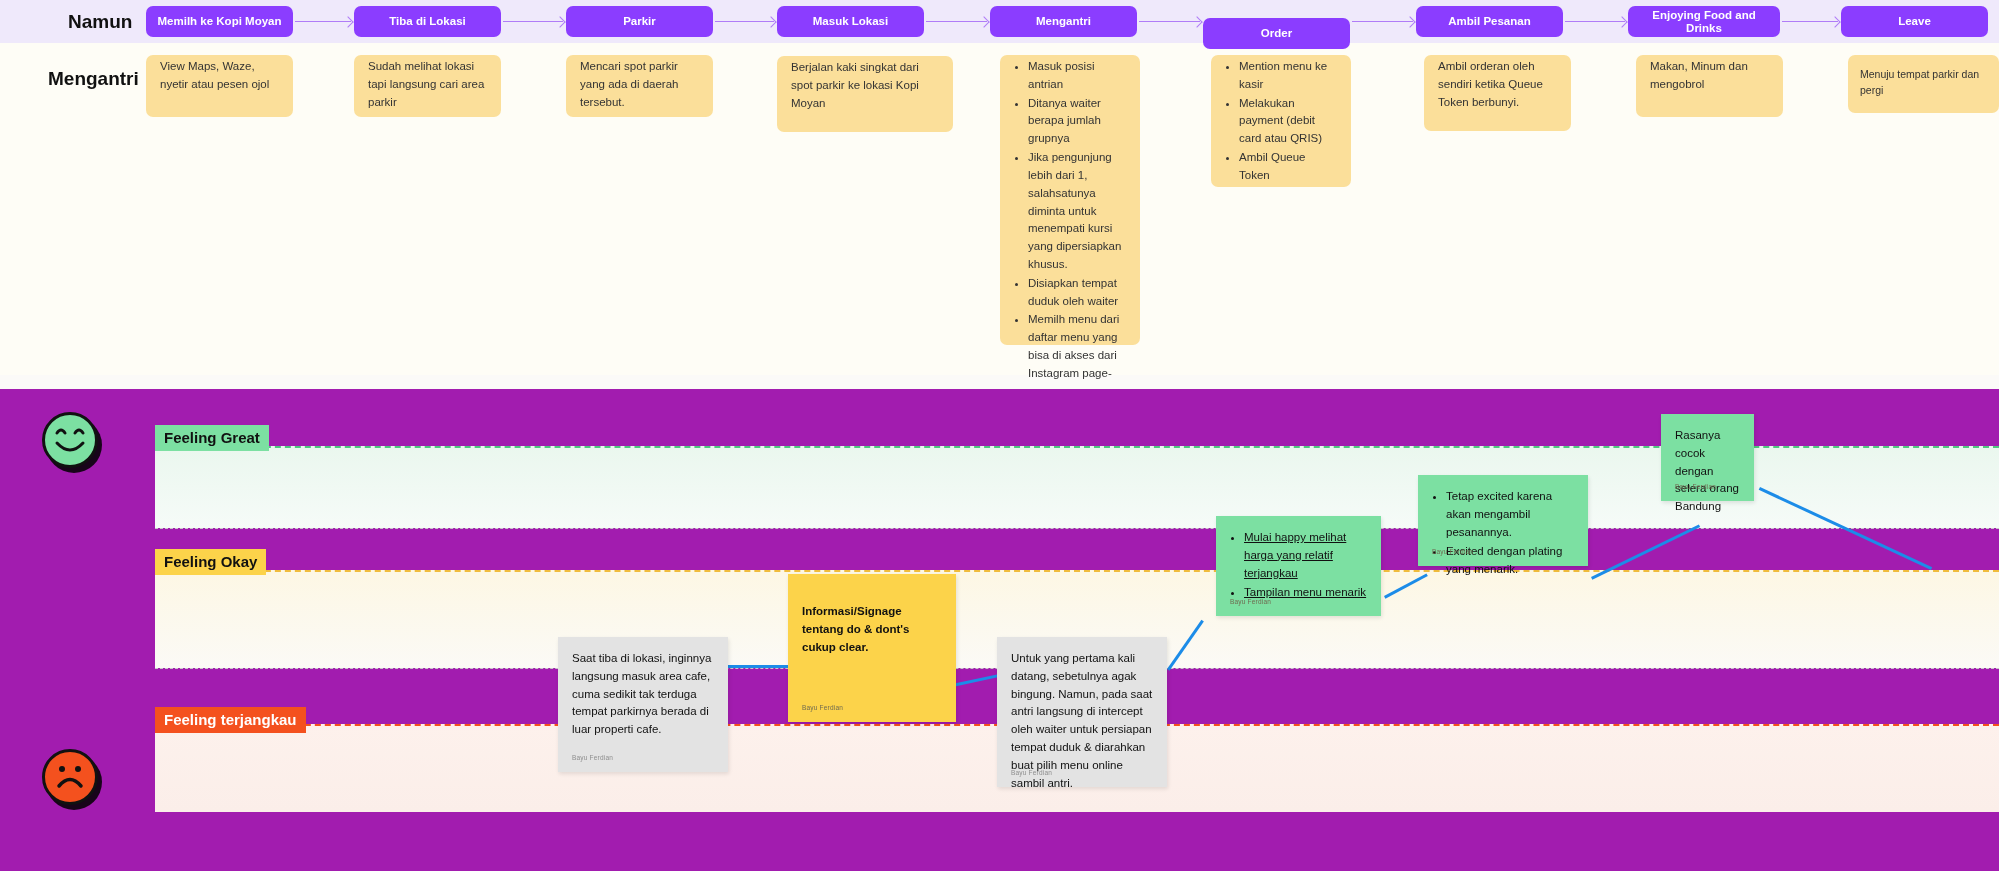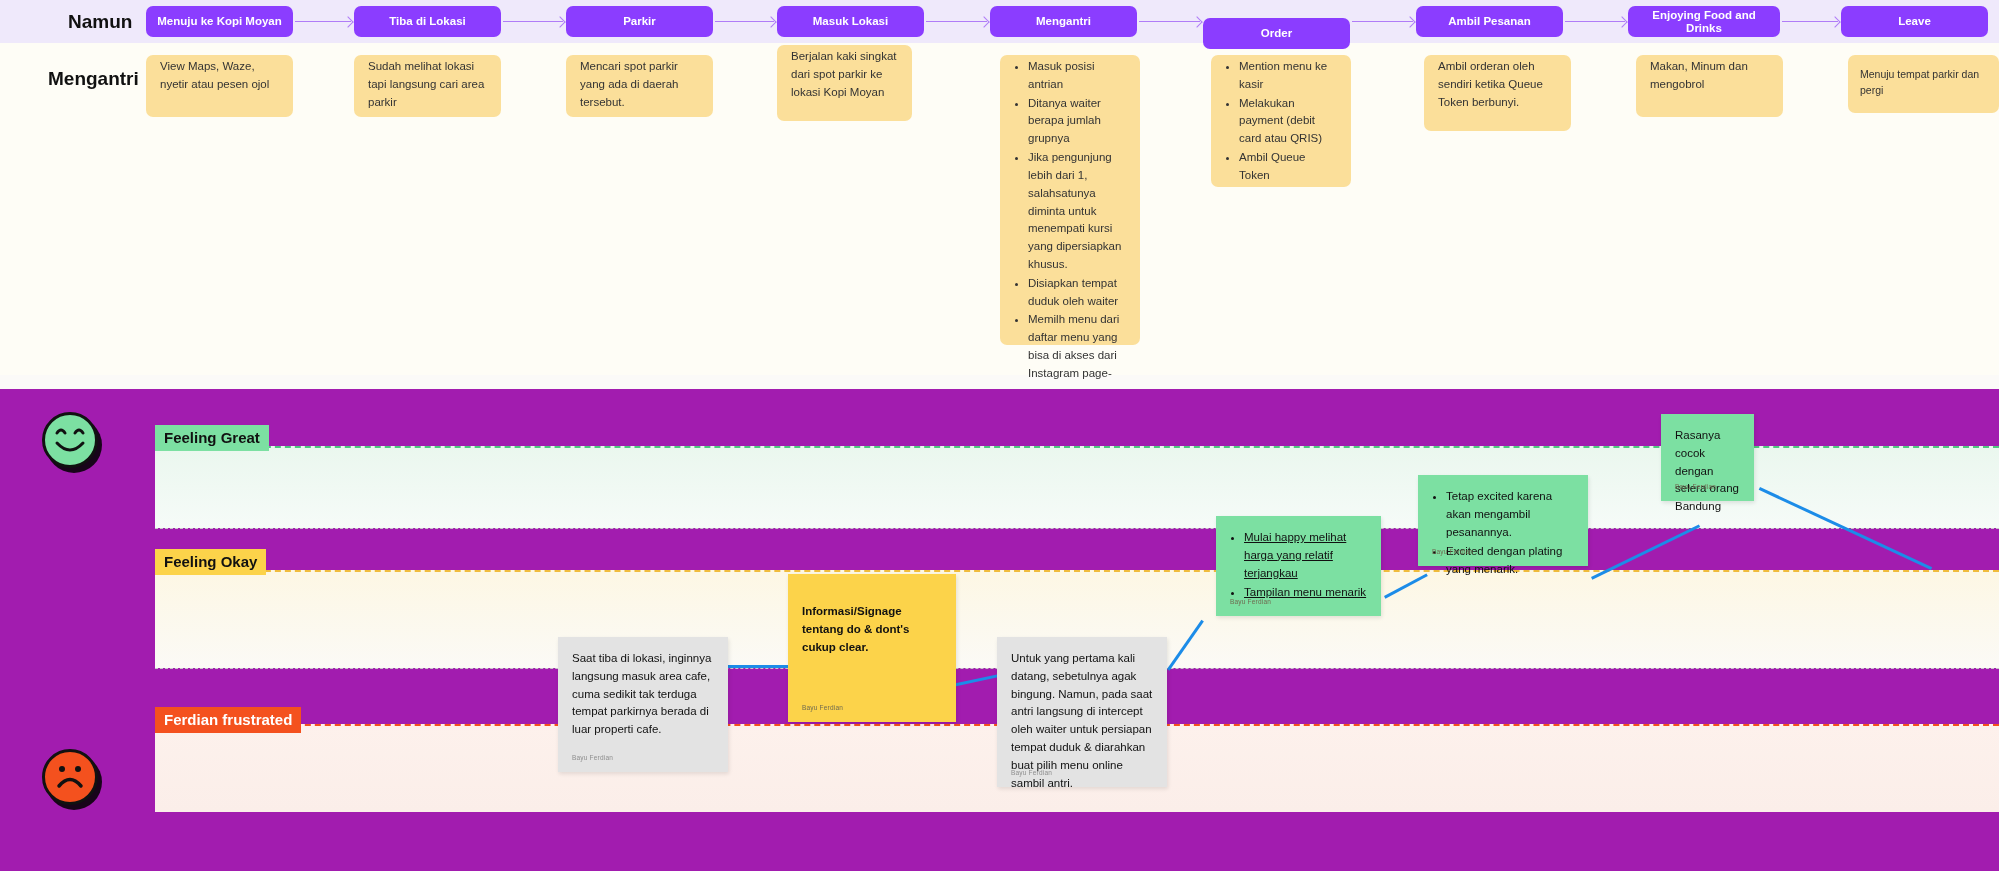--- a/index.html
+++ b/index.html
@@ -120,21 +120,21 @@
 </head>
 <body>
 
 <div id="journey-top">
   <div class="step-band"></div>
   <div class="activity-band"></div>
 
   <div class="row-label" id="label-step">Namun</div>
   <div class="row-label" id="label-activity">Mengantri</div>
 
-  <div class="step-chip" style="left:146px;width:147px;">Menuju ke Kopi Moyan</div>
+  <div class="step-chip" style="left:146px;width:147px;">Memilh ke Kopi Moyan</div>
   <div class="step-chip" style="left:354px;width:147px;">Tiba di Lokasi</div>
   <div class="step-chip" style="left:566px;width:147px;">Parkir</div>
   <div class="step-chip" style="left:777px;width:147px;">Masuk Lokasi</div>
   <div class="step-chip" style="left:990px;width:147px;">Mengantri</div>
   <div class="step-chip" style="left:1203px;width:147px;margin-top:12px;">Order</div>
   <div class="step-chip" style="left:1416px;width:147px;">Ambil Pesanan</div>
   <div class="step-chip" style="left:1628px;width:152px;">Enjoying Food and Drinks</div>
   <div class="step-chip" style="left:1841px;width:147px;">Leave</div>
 
   <div class="step-arrow" style="left:295px;width:56px;"></div>
@@ -148,21 +148,21 @@
 
   <div class="activity-card" style="left:146px;top:55px;width:147px;height:62px;">
     <p>View Maps, Waze, nyetir atau pesen ojol</p>
   </div>
   <div class="activity-card" style="left:354px;top:55px;width:147px;height:62px;">
     <p>Sudah melihat lokasi tapi langsung cari area parkir</p>
   </div>
   <div class="activity-card" style="left:566px;top:55px;width:147px;height:62px;">
     <p>Mencari spot parkir yang ada di daerah tersebut.</p>
   </div>
-  <div class="activity-card" style="left:777px;top:45px;width:135px;height:76px;">
+  <div class="activity-card" style="left:777px;top:56px;width:176px;height:76px;">
     <p>Berjalan kaki singkat dari spot parkir ke lokasi Kopi Moyan</p>
   </div>
   <div class="activity-card" style="left:1000px;top:55px;width:140px;height:290px;">
     <ul>
       <li>Masuk posisi antrian</li>
       <li>Ditanya waiter berapa jumlah grupnya</li>
       <li>Jika pengunjung lebih dari 1, salahsatunya diminta untuk menempati kursi yang dipersiapkan khusus.</li>
       <li>Disiapkan tempat duduk oleh waiter</li>
       <li>Memilh menu dari daftar menu yang bisa di akses dari Instagram page-nya.</li>
     </ul>
@@ -192,21 +192,21 @@
   <div class="emotion-zone" id="zone-frustrated"></div>
 
   <div class="zone-line line-green" style="top:57px;"></div>
   <div class="zone-line line-grey" style="top:139px;"></div>
   <div class="zone-line line-yellow" style="top:181px;"></div>
   <div class="zone-line line-grey" style="top:279px;"></div>
   <div class="zone-line line-red" style="top:335px;"></div>
 
   <div class="band-tag" id="tag-great">Feeling Great</div>
   <div class="band-tag" id="tag-okay">Feeling Okay</div>
-  <div class="band-tag" id="tag-frustrated">Ferdian frustrated</div>
+  <div class="band-tag" id="tag-frustrated">Feeling terjangkau</div>
 
   <div class="face" id="face-happy">
     <svg width="50" height="50" viewBox="0 0 50 50">
       <path d="M12 18 q4 -6 8 0" stroke="#111" stroke-width="3" fill="none" stroke-linecap="round"></path>
       <path d="M30 18 q4 -6 8 0" stroke="#111" stroke-width="3" fill="none" stroke-linecap="round"></path>
       <path d="M12 28 q13 14 26 0" stroke="#111" stroke-width="3" fill="none" stroke-linecap="round"></path>
     </svg>
   </div>
   <div class="face" id="face-sad">
     <svg width="50" height="50" viewBox="0 0 50 50">

